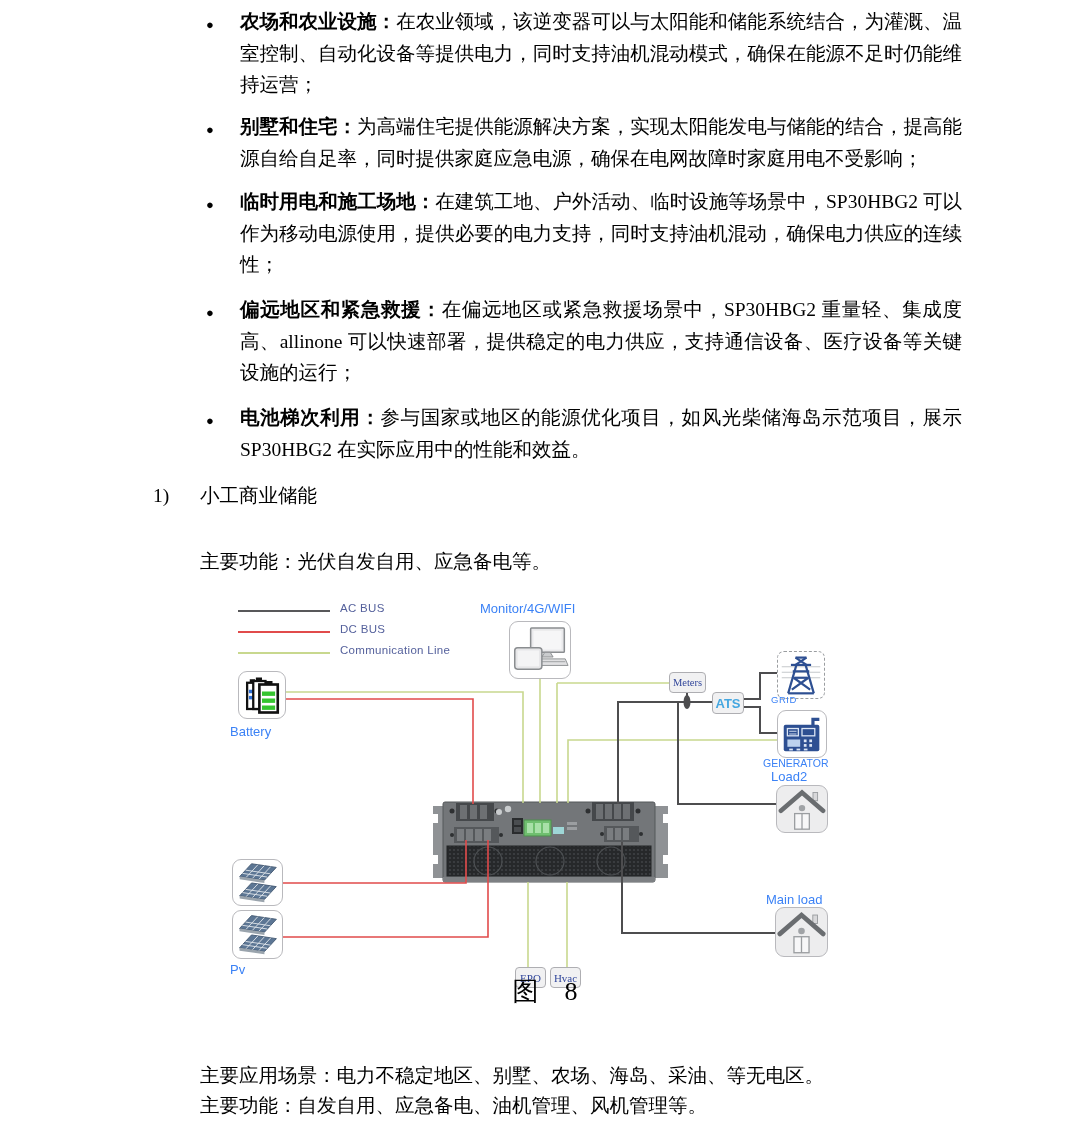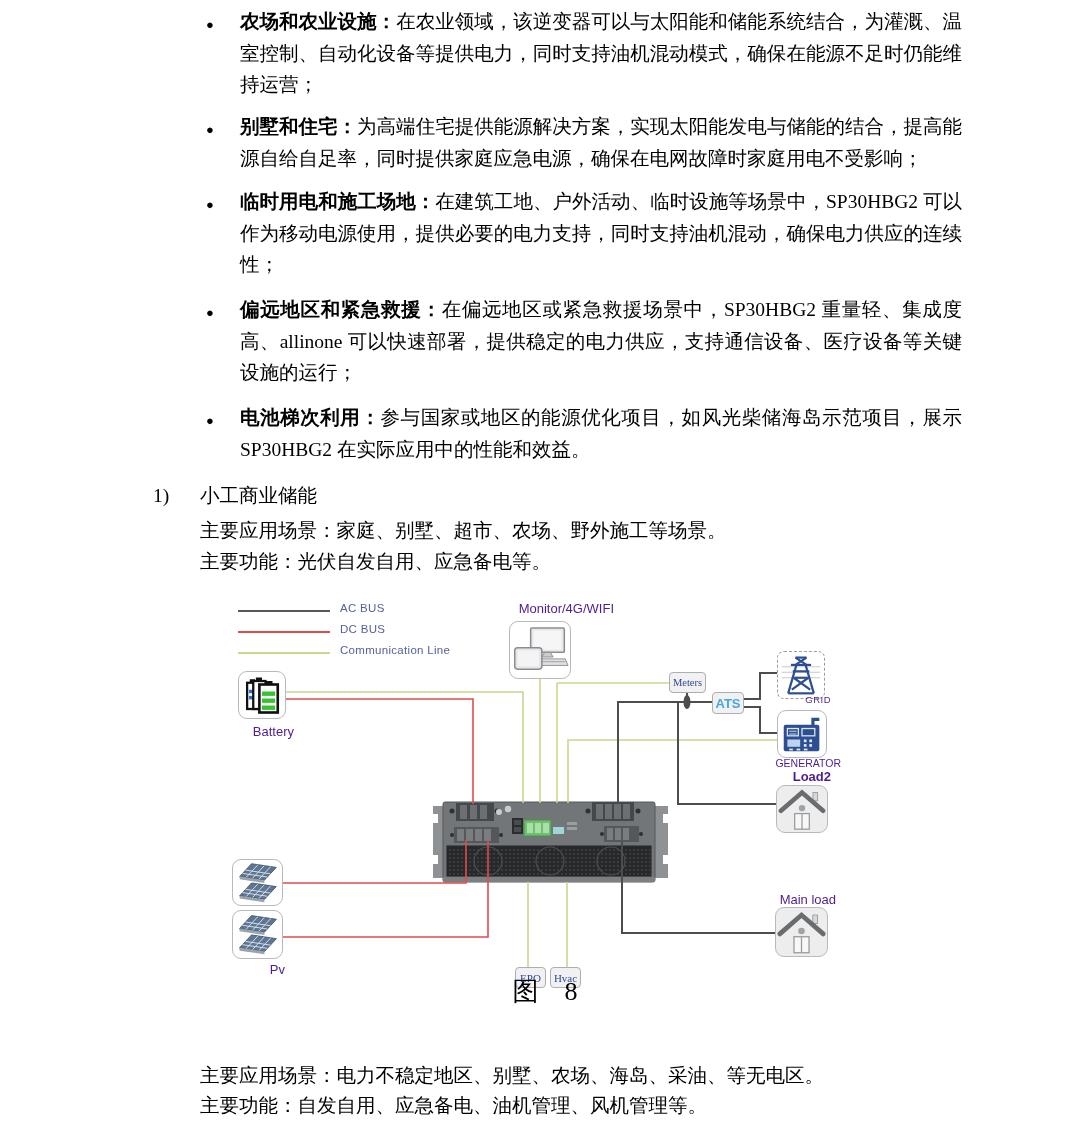--- a/index.html
+++ b/index.html
@@ -17,21 +17,21 @@
   .para{left:200px;width:762px;font-size:19.5px;line-height:30px;}
   .fig-caption{left:455px;top:974px;width:180px;text-align:center;font-size:26px;}
 
   
   .diagram{left:0;top:580px;width:1089px;height:430px;margin-top:20px;}
   .wires{position:absolute;left:0;top:0;}
   .legend-row{position:absolute;left:238px;height:14px;}
   .legend-line{position:absolute;left:0;top:6px;width:92px;height:2px;}
   .legend-label{position:absolute;left:102px;top:-2px;font-family:"Liberation Sans","DejaVu Sans",sans-serif;
         font-size:11.5px;color:#55619c;letter-spacing:.3px;white-space:nowrap;}
-  .node-label{position:absolute;text-align:right;color:#4c1d95;
+  .node-label{position:absolute;text-align:left;color:#3b82f6;
         font-family:"Liberation Sans","DejaVu Sans",sans-serif;white-space:nowrap;}
   .icon-box{position:absolute;background:#fff;border:1.5px solid #b9b9bd;border-radius:9px;
         box-sizing:border-box;display:flex;align-items:center;justify-content:center;}
   .icon-box.dashed{border:1px dashed #9a9da0;border-radius:7px;}
   .tag-box{position:absolute;background:#f1f1f2;border:1px solid #aeaeb2;border-radius:4px;
         box-sizing:border-box;display:flex;align-items:center;justify-content:center;
         font-family:"Liberation Serif","DejaVu Serif",serif;color:#32479b;}
   .tag-ats{font-family:"Liberation Sans","DejaVu Sans",sans-serif;color:#45a7e0;font-weight:bold;font-size:13px;}
 </style>
 </head>
@@ -56,21 +56,20 @@
     <div class="btext"><b>偏远地区和紧急救援：</b><span>在偏远地区或紧急救援场景中，SP30HBG2 重量轻、集成度高、allinone 可以快速部署，提供稳定的电力供应，支持通信设备、医疗设备等关键设施的运行；</span></div>
   </div>
   <div class="abs bullet" style="top:402px">
     <span class="dot">●</span>
     <div class="btext"><b>电池梯次利用：</b><span>参与国家或地区的能源优化项目，如风光柴储海岛示范项目，展示 SP30HBG2 在实际应用中的性能和效益。</span></div>
   </div>
 
   <div class="abs sec-head" style="top:482px">
     <span class="sec-num">1)</span><span>小工商业储能</span>
   </div>
-  <div class="abs para" style="top:516px">主要应用场景：家庭、别墅、超市、农场、野外施工等场景。</div>
   <div class="abs para" style="top:547px">主要功能：光伏自发自用、应急备电等。</div>
 
   <div class="abs diagram">
 
     <svg class="wires" width="1089" height="430" viewBox="0 0 1089 430">
       <defs>
         <pattern id="mesh" width="4" height="4" patternUnits="userSpaceOnUse">
           <rect width="4" height="4" fill="#26282a"></rect>
           <circle cx="2" cy="2" r="1.1" fill="#3e4144"></circle>
         </pattern>
@@ -224,21 +223,21 @@
           <rect x="26" y="34" width="3" height="3"></rect>
             <rect x="32" y="34" width="3" height="3"></rect>
           <rect x="10" y="39" width="4" height="2"></rect>
             <rect x="18" y="39" width="4" height="2"></rect>
             <rect x="26" y="39" width="4" height="2"></rect>
         </g>
       </svg>
     </div>
     <div class="node-label" style="left:763px;top:157px;width:78px;font-size:10.5px">GENERATOR</div>
 
-    <div class="node-label" style="left:771px;top:169px;width:60px;font-size:13px;font-weight:700">Load2</div>
+    <div class="node-label" style="left:771px;top:169px;width:60px;font-size:13px;font-weight:400">Load2</div>
     <div class="icon-box" style="left:776px;top:185px;width:52px;height:48px;background:#ededee">
       <svg width="48" height="44" viewBox="0 0 52 48">
         <rect x="38" y="6" width="5" height="9" fill="#d8d8da" stroke="#9a9da0"></rect>
         <path d="M3 26 L26 6 L49 26" fill="none" stroke="#6a6d70" stroke-width="5" stroke-linecap="round"></path>
         <circle cx="26" cy="23" r="3.5" fill="#a0a3a6"></circle>
         <rect x="18" y="29" width="16" height="17" fill="#f7f7f8" stroke="#9a9da0" stroke-width="1.4"></rect>
         <line x1="26" y1="29" x2="26" y2="46" stroke="#9a9da0" stroke-width="1.4"></line>
       </svg>
     </div>
 

